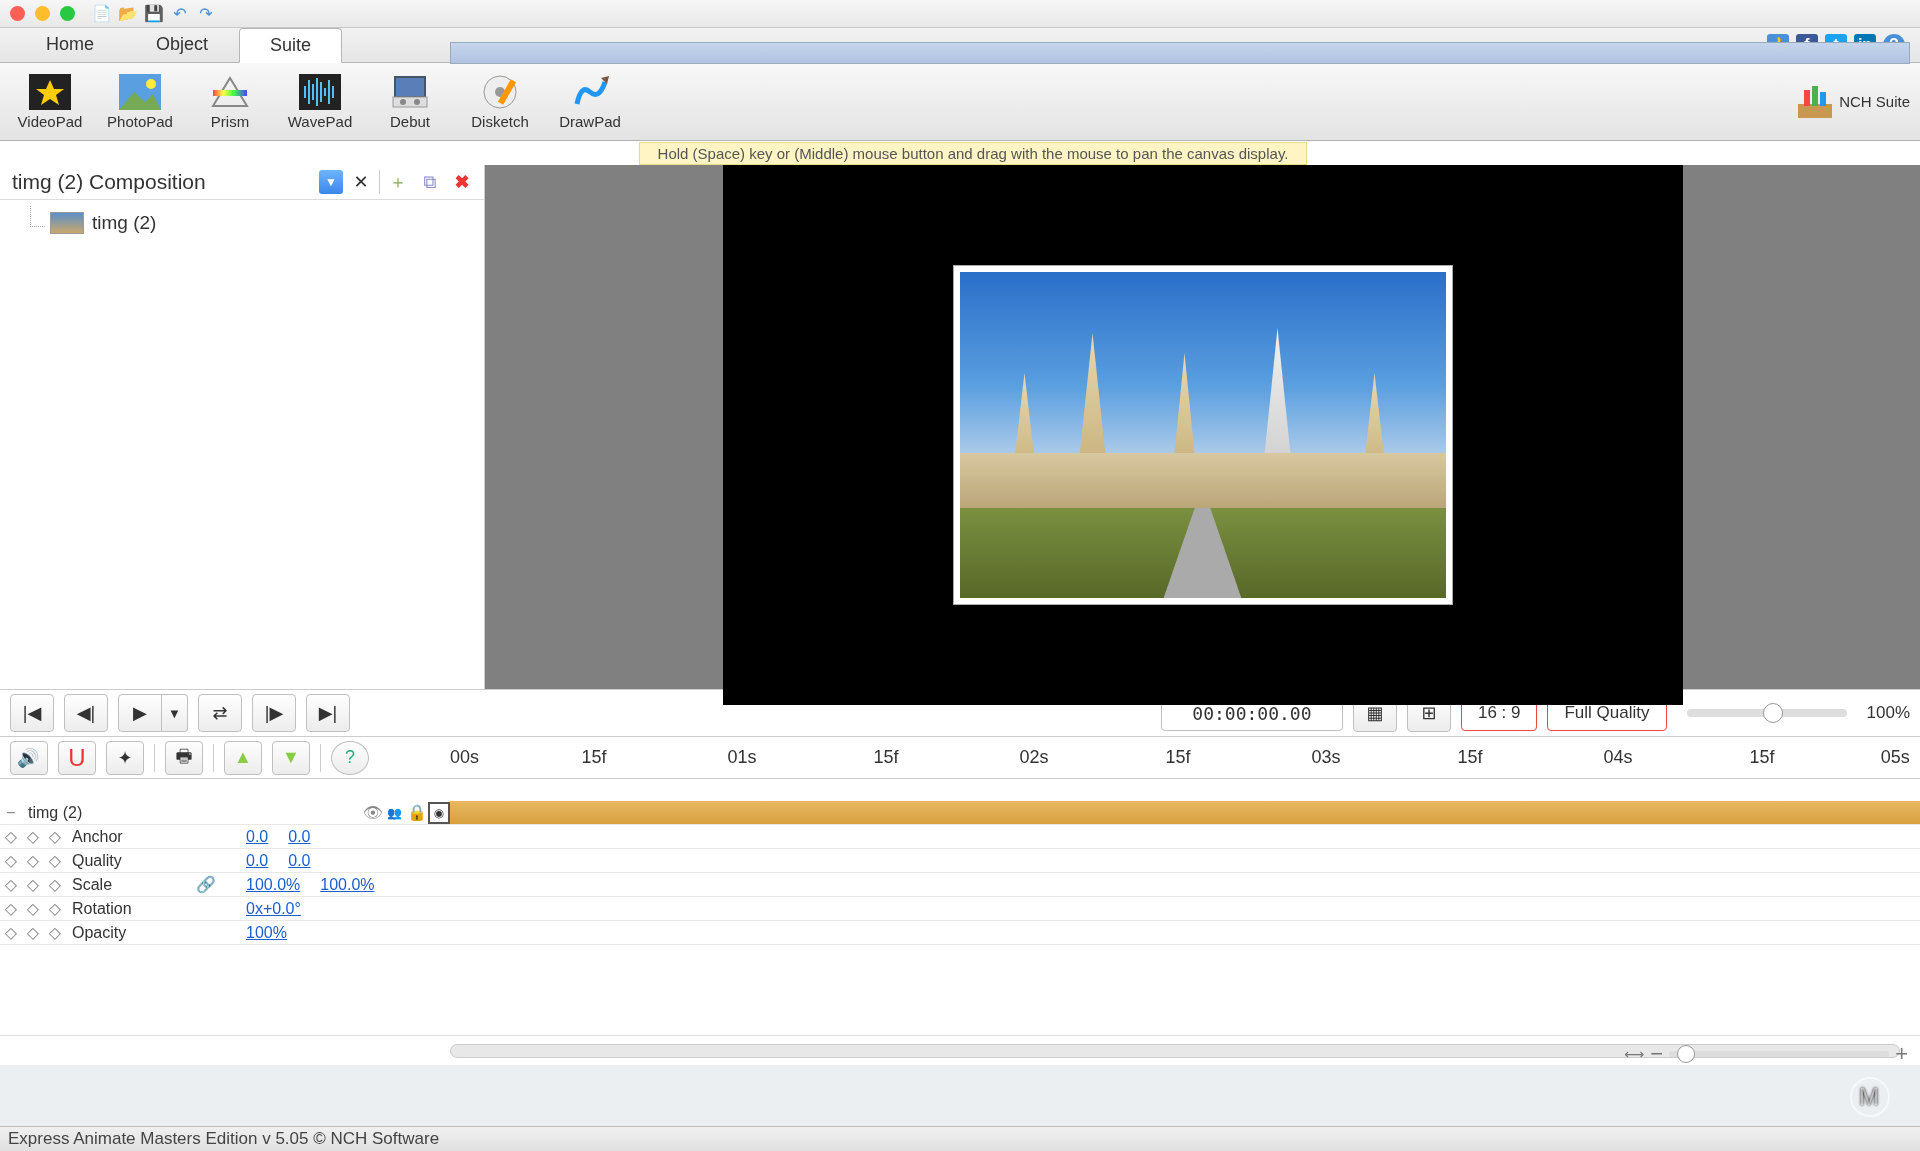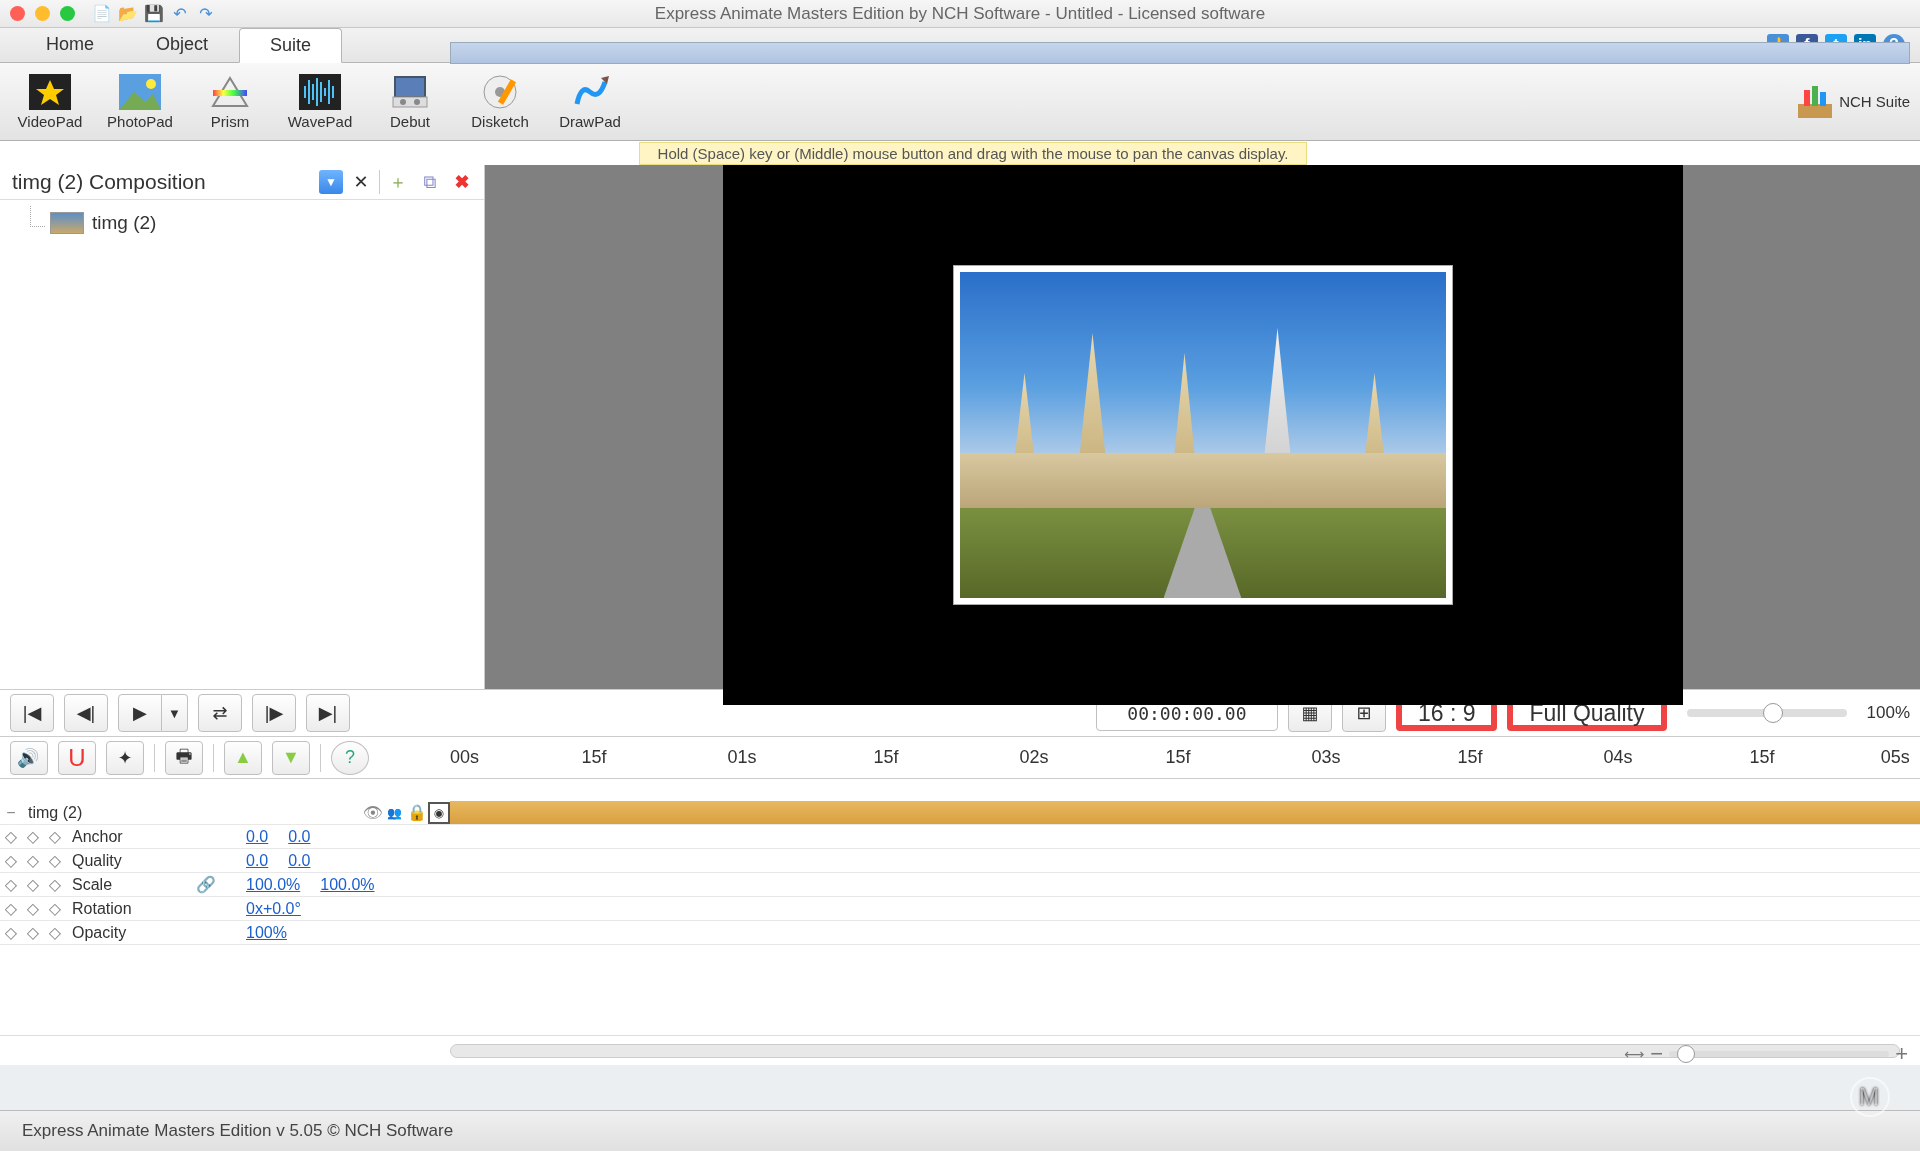--- a/index.html
+++ b/index.html
@@ -53,21 +53,21 @@
 .spire { position:absolute; bottom:0; width:30px; background:linear-gradient(#e8d8b0,#c0a870); clip-path:polygon(50% 0,100% 100%,0 100%); }
 .bldg { position:absolute; bottom:55px; left:0; right:0; height:90px; background:linear-gradient(#d8c8a0,#a89060); }
 .lawn { position:absolute; bottom:0; left:0; right:0; height:90px; background:linear-gradient(#7a9040,#586828); }
 .path { position:absolute; bottom:0; left:42%; width:16%; height:90px; background:#aaa; clip-path:polygon(40% 0,60% 0,100% 100%,0 100%); }
 
 
 .playbar { height:48px; background:#fff; border-top:1px solid #ccc; border-bottom:1px solid #ccc; display:flex; align-items:center; padding:4px 10px; gap:10px; }
 .pbtn { width:44px; height:38px; background:linear-gradient(#fefefe,#ececec); border:1px solid #c0c0c0; border-radius:4px; display:flex; align-items:center; justify-content:center; font-size:18px; cursor:pointer; }
 .pbtn.narrow { width:26px; font-size:13px; }
 .timecode { width:182px; height:36px; border:1px solid #c0c0c0; border-radius:4px; display:flex; align-items:center; justify-content:center; font-size:18px; font-family:monospace; }
-.qbox { height:36px; border:6px solid #ef4444; border-radius:4px; padding:0 16px; display:flex; align-items:center; font-size:23px; }
+.qbox { height:36px; border:1px solid #ef4444; border-radius:4px; padding:0 16px; display:flex; align-items:center; font-size:17px; }
 .zoom-slider { flex:0 0 160px; height:8px; background:#ddd; border-radius:4px; position:relative; margin:0 10px; }
 .zoom-knob { position:absolute; top:-6px; left:48%; width:20px; height:20px; background:#fff; border:1px solid #999; border-radius:50%; }
 .zoom-pct { font-size:17px; }
 
 
 .timeline { background:#fff; }
 .tl-toolbar { height:42px; display:flex; align-items:center; gap:10px; padding:4px 10px; border-bottom:1px solid #ccc; background:#fff; position:relative; }
 .tlbtn { width:38px; height:34px; background:linear-gradient(#fefefe,#ececec); border:1px solid #c0c0c0; border-radius:4px; display:flex; align-items:center; justify-content:center; font-size:18px; }
 .ruler { position:absolute; left:450px; right:10px; top:0; height:42px; display:flex; align-items:center; font-size:18px; color:#333; }
 .ruler-marks { position:relative; height:100%; flex:1; }
@@ -83,21 +83,21 @@
 .layer-head { background:#fff; height:24px; display:flex; align-items:center; }
 .layer-head .tl-track { background:linear-gradient(#e8b860,#d8a040); margin-left:0; }
 .motion { width:22px; height:22px; border:2px solid #555; display:flex; align-items:center; justify-content:center; font-size:12px;}
 
 
 .tl-footer { height:30px; background:#fff; border-top:1px solid #ddd; position:relative; }
 .hscroll { position:absolute; left:450px; right:20px; top:8px; height:14px; background:#e8e8e8; border:1px solid #ccc; border-radius:7px; }
 .zoom-ctrl { position:absolute; right:12px; bottom:-2px; display:flex; align-items:center; gap:6px; font-size:22px; color:#777; }
 
 
-.status { position:absolute; bottom:0; left:0; right:0; height:41px; background:linear-gradient(#f0f0f0,#e0e0e0); border-top:1px solid #bbb; display:flex; align-items:center; padding:0 22px; font-size:17px; color:#444; }
+.status { position:absolute; bottom:0; left:0; right:0; height:25px; background:linear-gradient(#f0f0f0,#e0e0e0); border-top:1px solid #bbb; display:flex; align-items:center; padding:0 8px; font-size:17px; color:#444; }
 
 
 .wm { position:absolute; right:30px; bottom:34px; color:rgba(255,255,255,.55); font-size:38px; font-family:serif; letter-spacing:2px; display:flex; align-items:center; gap:10px; pointer-events:none; text-shadow:0 0 3px #000; }
 .wm-circle { width:40px; height:40px; border:2px solid rgba(255,255,255,.55); border-radius:50%; display:flex; align-items:center; justify-content:center; font-size:24px; font-family:sans-serif;}
 
 </style>
 </head>
 <body>
 
 <div class="titlebar">
@@ -106,21 +106,20 @@
     <div class="dot y"></div>
     <div class="dot g"></div>
   </div>
   <div class="title-icons">
     <div class="ticon">📄</div>
     <div class="ticon">📂</div>
     <div class="ticon">💾</div>
     <div class="ticon" style="color:#4a90d9">↶</div>
     <div class="ticon" style="color:#4a90d9">↷</div>
   </div>
-  <div class="title-text">Express Animate Masters Edition by NCH Software - Untitled - Licensed software</div>
 </div>
 
 <div class="tabbar">
   <div class="tab">Home</div>
   <div class="tab">Object</div>
   <div class="tab active">Suite</div>
   <div class="tabicons-right">
     <div class="sicon" style="background:#4a90d9">👍</div>
     <div class="sicon" style="background:#3b5998">f</div>
     <div class="sicon" style="background:#1da1f2">t</div>

